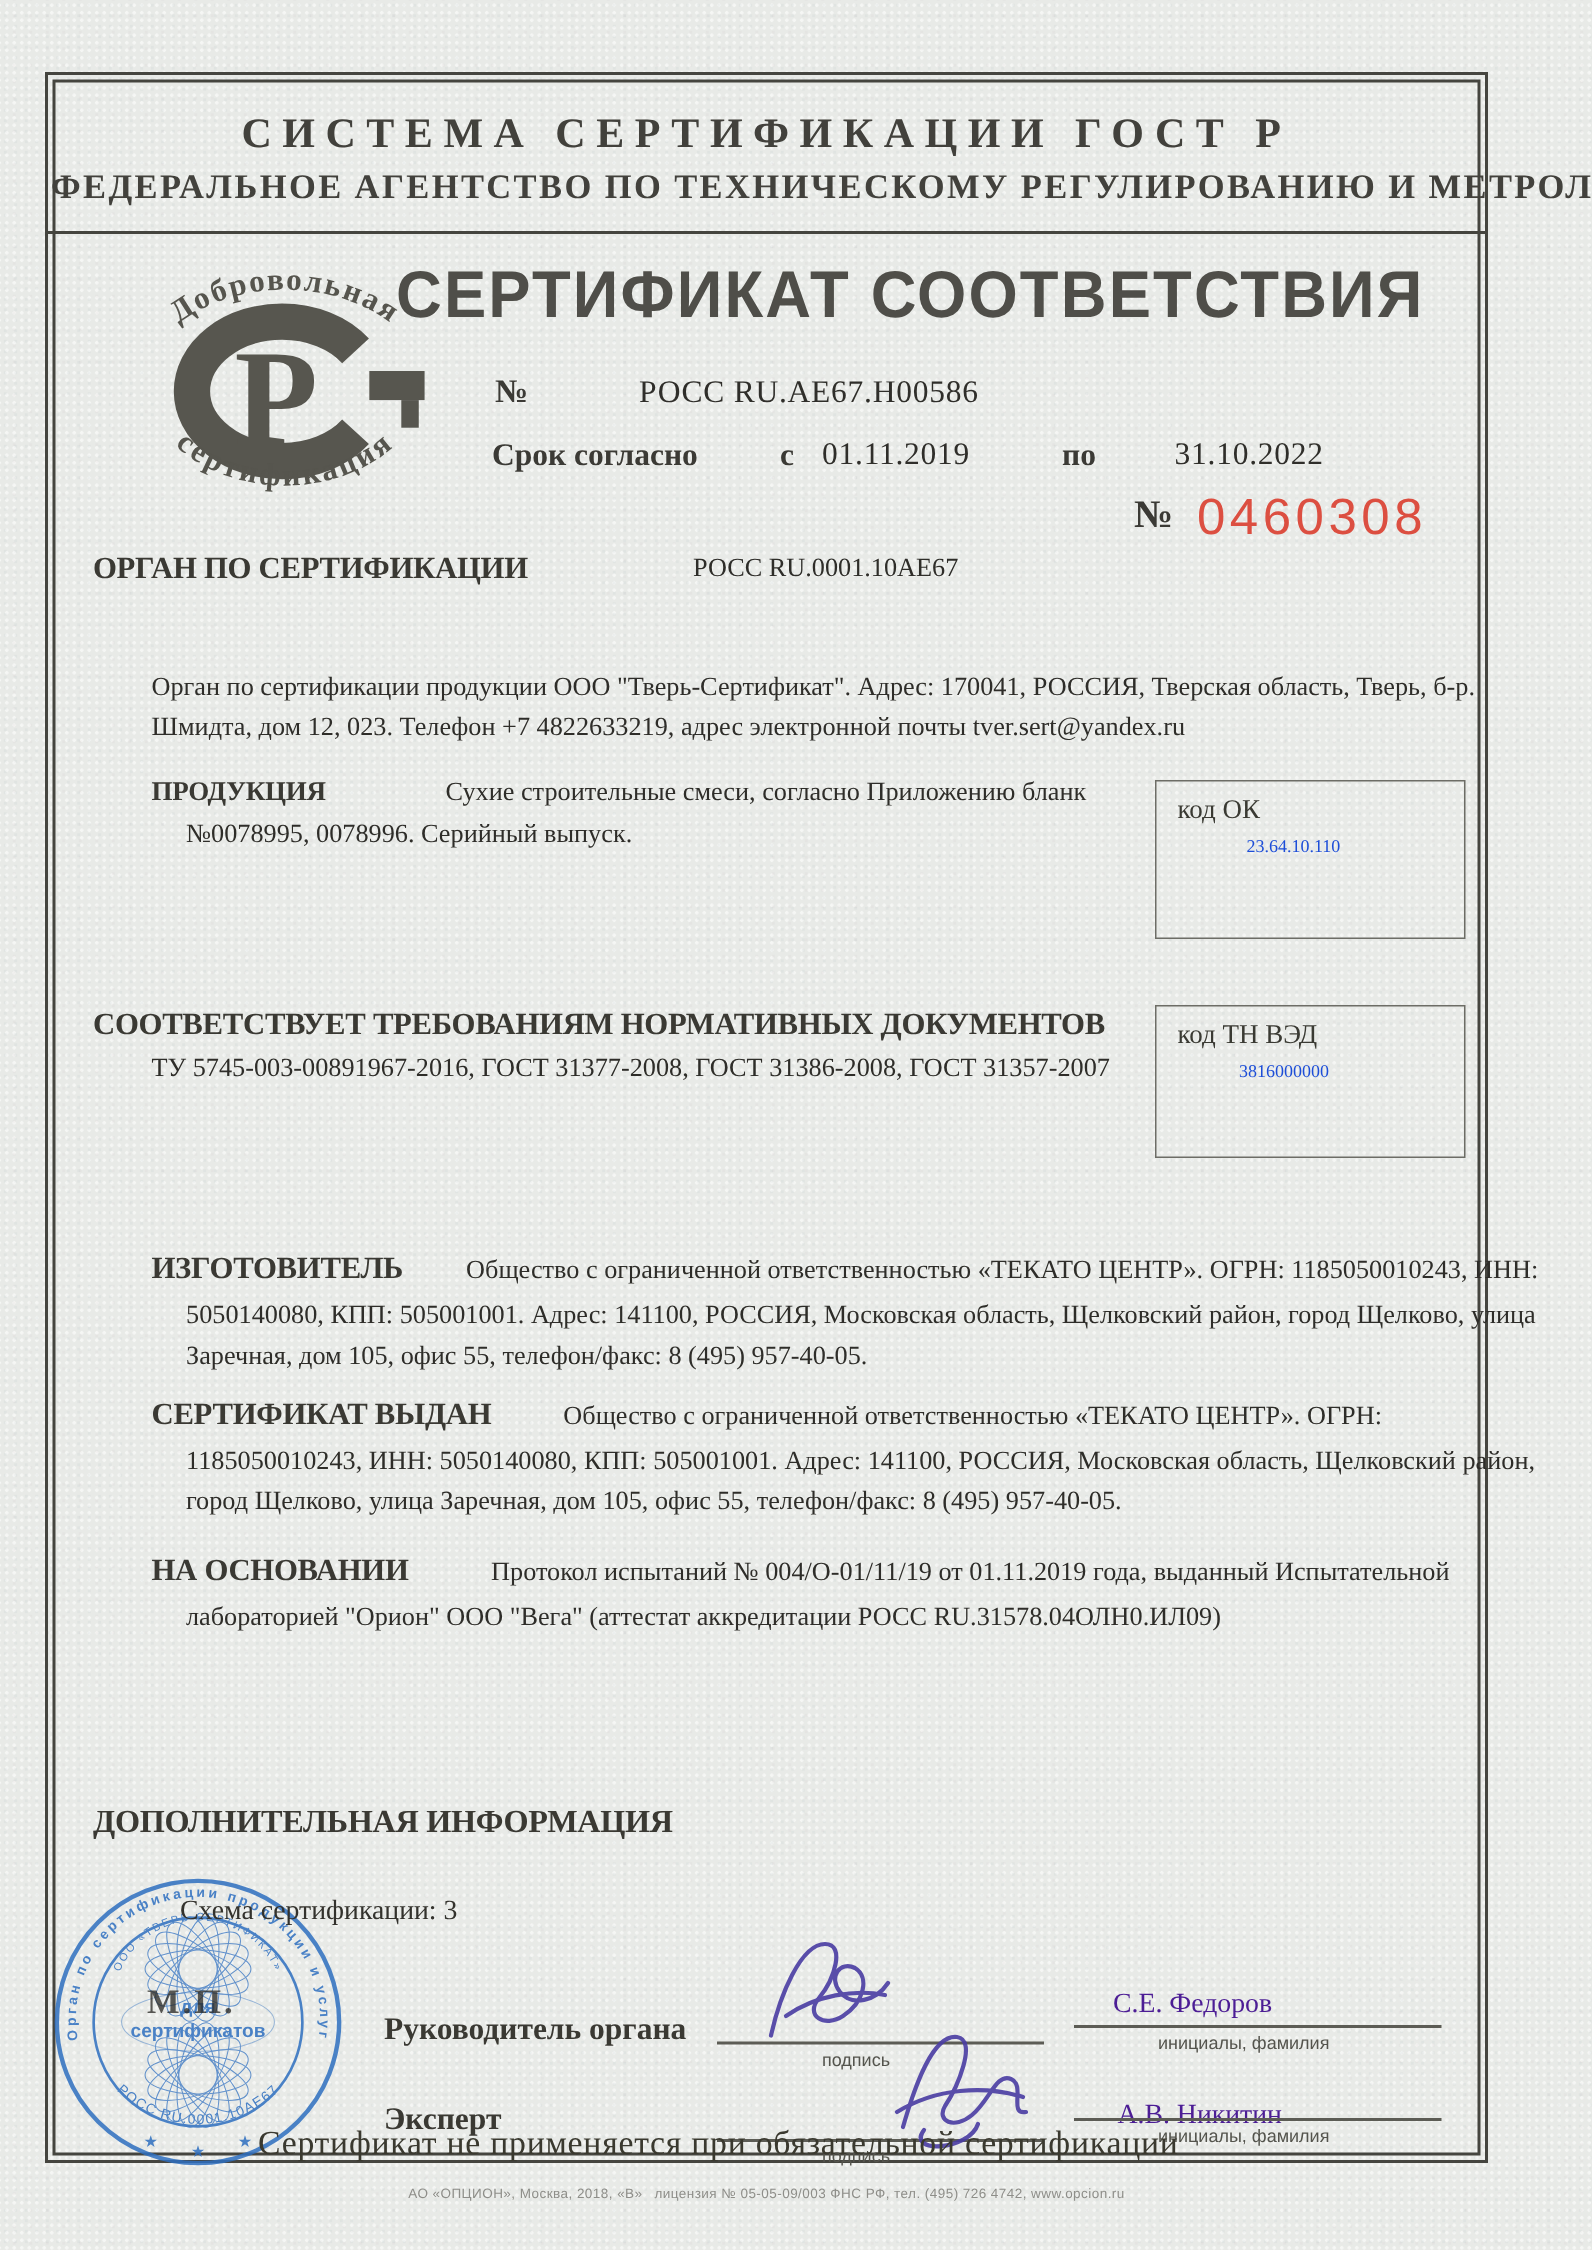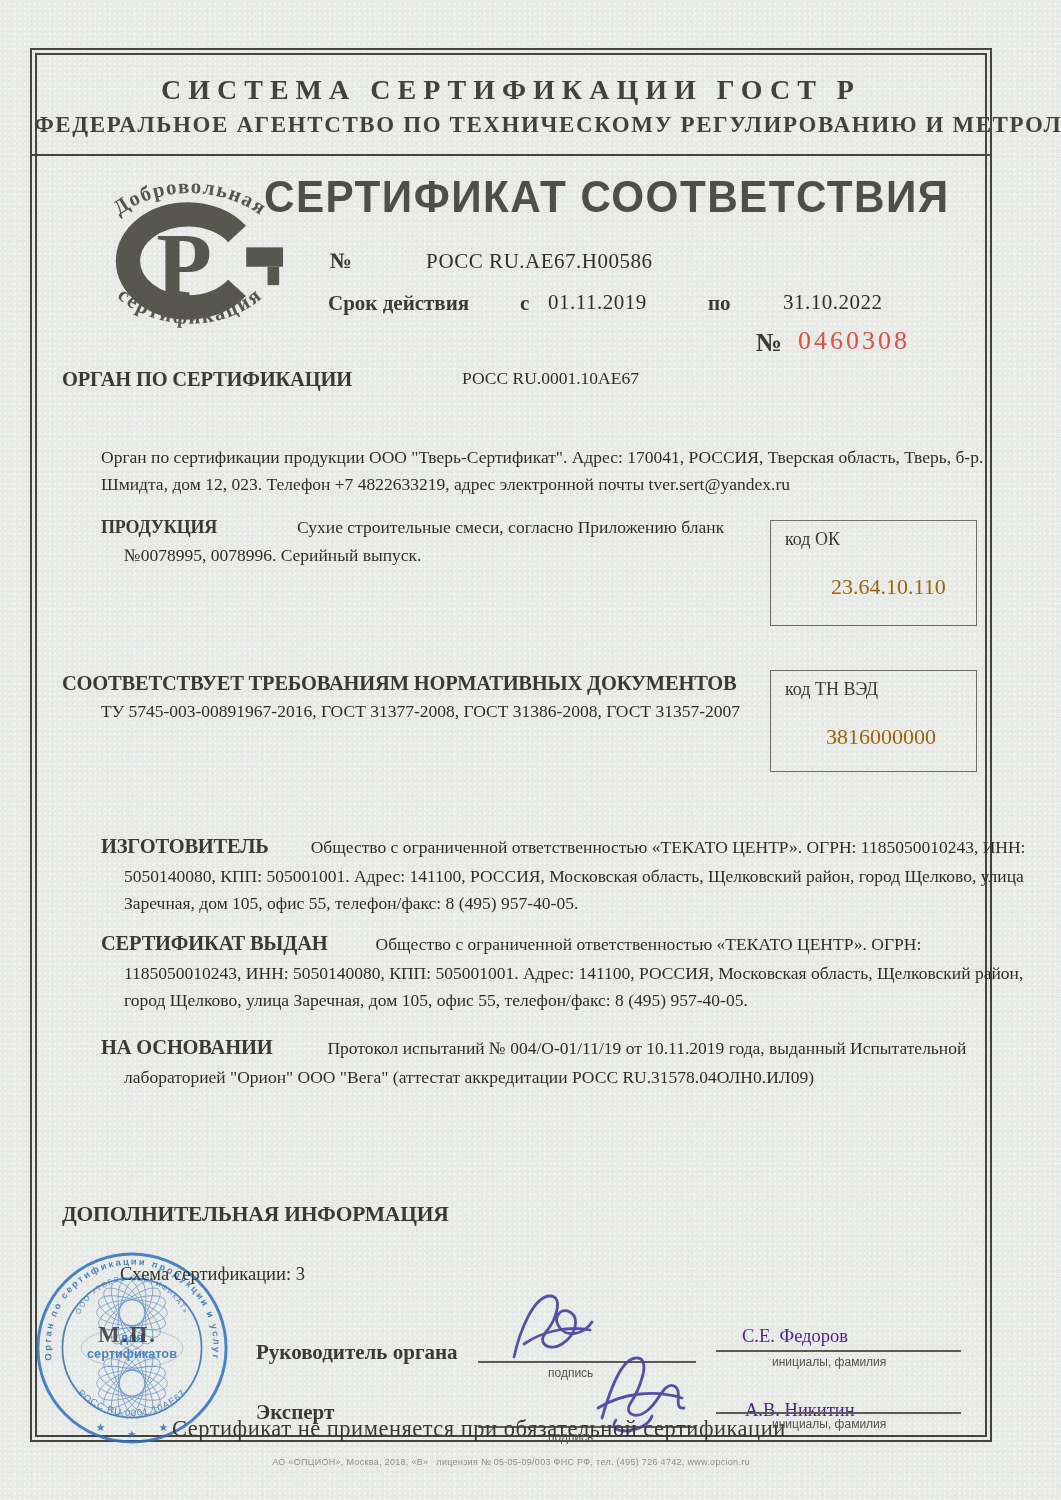--- a/index.html
+++ b/index.html
@@ -34,34 +34,34 @@
   .doc-title {
     left:264px; top:172px; width:740px;
     font-family:"Liberation Sans", sans-serif;
     font-size:44px; font-weight:bold; letter-spacing:1.5px; color:#4f4e49;
     transform:scaleX(0.96); transform-origin:left center; white-space:nowrap;
   }
   .logo-svg { left:64px; top:162px; }
   .num-label { font-size:22px; font-weight:bold; color:#3b3a35; }
   .num-value { font-size:21px; color:#2f2e2a; letter-spacing:0.5px; }
   .red-number {
-    font-family:Liberation Serif, serif;
-    font-size:26px; letter-spacing:3px;
+    font-family:Liberation Sans, sans-serif;
+    font-size:34px; letter-spacing:3px;
   }
   .sec {
     font-weight:bold; font-size:20.5px; color:#3a3933; letter-spacing:-0.2px;
   }
   .body-text { font-size:17.5px; line-height:1.55; color:#2e2d29; margin:16px; }
   .hang { padding-left:23px; }
   .hang .sec { margin-left:-23px; }
   .code-box {
     border:1.5px solid #6d6d66; background:transparent;
   }
   .code-box .cb-label { font-size:18px; color:#3a3a33; padding:8px 0 0 14px; }
-  .code-box .cb-value { font-size:22px; color:#a16207; margin:24px 0 0 60px; }
+  .code-box .cb-value { font-size:12px; color:#1d4ed8; margin:7px 0 0 60px; }
   .sig-label { font-size:21px; font-weight:bold; color:#3a3933; }
   .line { border-bottom:2px solid #5c5c55; height:0; }
   .cap { font-size:12px; color:#54544d; font-family:"Liberation Sans", sans-serif; }
   .name { font-size:18.5px; color:#4c1d95; }
   .mp { font-size:23px; color:rgba(45,44,40,0.78); letter-spacing:2px; font-weight:bold; }
   .scheme { font-size:18.5px; color:#33322d; }
   .note { font-size:22.5px; color:#3a392f; letter-spacing:0.5px; white-space:nowrap; }
   .footer-print {
     left:30px; top:1457px; width:962px; display:flex; justify-content:center; gap:8px;
     font-family:"Liberation Sans", sans-serif; font-size:9px; color:#8e8e89; letter-spacing:0.3px;
@@ -92,21 +92,21 @@
   <text font-family="Liberation Serif, serif" font-weight="bold" font-size="21.5" fill="#56554e" letter-spacing="2">
     <textPath href="#logo-bottom-arc" startOffset="50%" text-anchor="middle">сертификация</textPath>
   </text>
 </svg>
 
 <div class="abs doc-title">СЕРТИФИКАТ СООТВЕТСТВИЯ</div>
 
 <span class="abs num-label" style="left:330px; top:248px;">№</span>
 <span class="abs num-value" style="left:426px; top:249px;">РОСС RU.AE67.H00586</span>
 
-<span class="abs num-label" style="left:328px; top:291px; font-size:21px;">Срок действия</span>
+<span class="abs num-label" style="left:328px; top:291px; font-size:21px;">Срок согласно</span>
 <span class="abs num-label" style="left:520px; top:291px; font-size:21px;">с</span>
 <span class="abs num-value" style="left:548px; top:290px;">01.11.2019</span>
 <span class="abs num-label" style="left:708px; top:291px; font-size:21px;">по</span>
 <span class="abs num-value" style="left:783px; top:290px;">31.10.2022</span>
 
 <span class="abs num-label" style="left:756px; top:328px; font-size:26px;">№</span>
 <span class="abs red-number" style="left:798px; top:326px; color:#dc4f41;">0460308</span>
 
 <span class="abs sec" style="left:62px; top:368px;">ОРГАН ПО СЕРТИФИКАЦИИ</span>
 <span class="abs" style="left:462px; top:368px; font-size:17.5px;">РОСС RU.0001.10АЕ67</span>
@@ -130,21 +130,21 @@
 
 <p class="abs body-text hang" style="left:85px; top:815px; width:903px;">
   <span class="sec" style="margin-right:42px;">ИЗГОТОВИТЕЛЬ</span><span>Общество с ограниченной ответственностью «ТЕКАТО ЦЕНТР». ОГРН: 1185050010243, ИНН: 5050140080, КПП: 505001001. Адрес: 141100, РОССИЯ, Московская область, Щелковский район, город Щелково, улица Заречная, дом 105, офис 55, телефон/факс: 8 (495) 957-40-05.</span>
 </p>
 
 <p class="abs body-text hang" style="left:85px; top:912px; width:903px;">
   <span class="sec" style="margin-right:48px;">СЕРТИФИКАТ ВЫДАН</span><span>Общество с ограниченной ответственностью «ТЕКАТО ЦЕНТР». ОГРН: 1185050010243, ИНН: 5050140080, КПП: 505001001. Адрес: 141100, РОССИЯ, Московская область, Щелковский район, город Щелково, улица Заречная, дом 105, офис 55, телефон/факс: 8 (495) 957-40-05.</span>
 </p>
 
 <p class="abs body-text hang" style="left:85px; top:1016px; width:880px;">
-  <span class="sec" style="margin-right:55px;">НА ОСНОВАНИИ</span><span>Протокол испытаний № 004/О-01/11/19 от 10.11.2019 года, выданный Испытательной лабораторией "Орион" ООО "Вега" (аттестат аккредитации РОСС RU.31578.04ОЛН0.ИЛ09)</span>
+  <span class="sec" style="margin-right:55px;">НА ОСНОВАНИИ</span><span>Протокол испытаний № 004/О-01/11/19 от 01.11.2019 года, выданный Испытательной лабораторией "Орион" ООО "Вега" (аттестат аккредитации РОСС RU.31578.04ОЛН0.ИЛ09)</span>
 </p>
 
 <span class="abs sec" style="left:62px; top:1202px; font-size:21.5px;">ДОПОЛНИТЕЛЬНАЯ ИНФОРМАЦИЯ</span>
 
 <svg class="abs overlay" style="left:34px; top:1250px; opacity:0.85;" width="196" height="196" viewBox="0 0 200 200">
   <defs>
     <path id="st-outer-arc" d="M 20 120 A 83 83 0 1 1 180 120"></path>
     <path id="st-inner-arc" d="M 46 110 A 58 58 0 1 1 154 110"></path>
     <path id="st-bottom-arc" d="M 26 118 A 79 79 0 0 0 174 118"></path>
   </defs>

